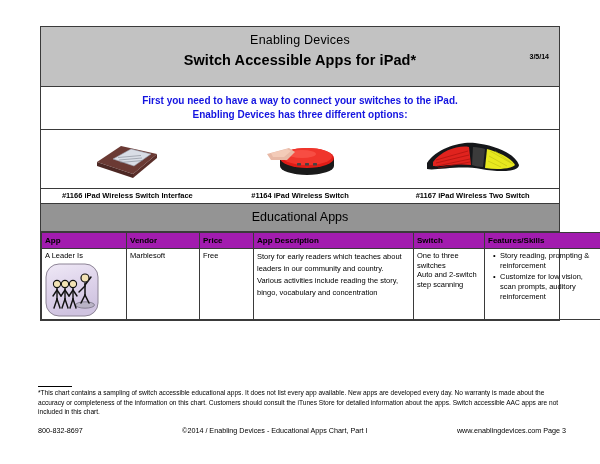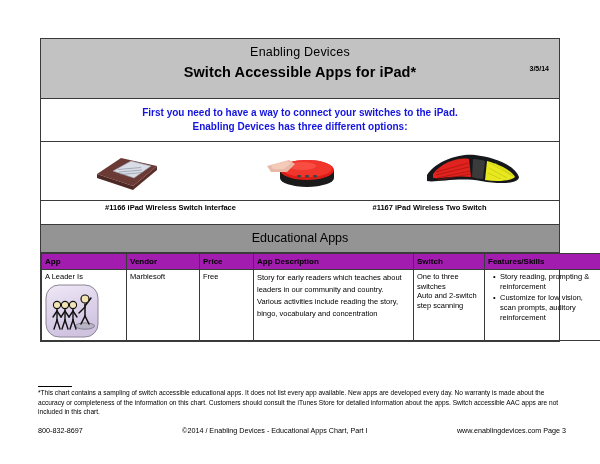--- a/index.html
+++ b/index.html
@@ -20,21 +20,21 @@
   .sheet {
     position: absolute;
     left: 0; top: 0;
     width: 600px;
     height: 464px;
   }
 
   .doc-table {
     position: absolute;
     left: 40px;
-    top: 38px;
+    top: 26px;
     width: 520px;
     border: 1px solid #3a3a3a;
     box-sizing: border-box;
   }
 
   
   .masthead {
     background: #c2c2c2;
     border-bottom: 1px solid #3a3a3a;
     position: relative;
@@ -100,21 +100,21 @@
   .caption-row {
     display: flex;
     background: #ffffff;
     border-bottom: 1px solid #3a3a3a;
   }
   .caption-cell {
     flex: 1 1 33.333%;
     text-align: center;
     font-size: 7.5px;
     font-weight: bold;
-    padding: 2px 0 12px 0;
+    padding: 2px 0 3px 0;
   }
 
   
   .section-band {
     background: #949494;
     border-bottom: 1px solid #3a3a3a;
     text-align: center;
     font-size: 12.5px;
     padding: 6px 0 7px 0;
   }
@@ -298,20 +298,21 @@
               <line x1="65" y1="22" x2="78" y2="28"></line>
             </g>
           </svg>
         </div>
       </div>
 
     </div>
 
     <div class="caption-row">
       <div class="caption-cell">#1166 iPad Wireless Switch Interface</div>
+      <div class="caption-cell">#1164 iPad Wireless Switch</div>
       <div class="caption-cell">#1167 iPad Wireless Two Switch</div>
     </div>
 
     <div class="section-band">Educational Apps</div>
 
     <table class="apps">
       <thead>
         <tr>
           <th class="col-app">App</th>
           <th class="col-vendor">Vendor</th>

